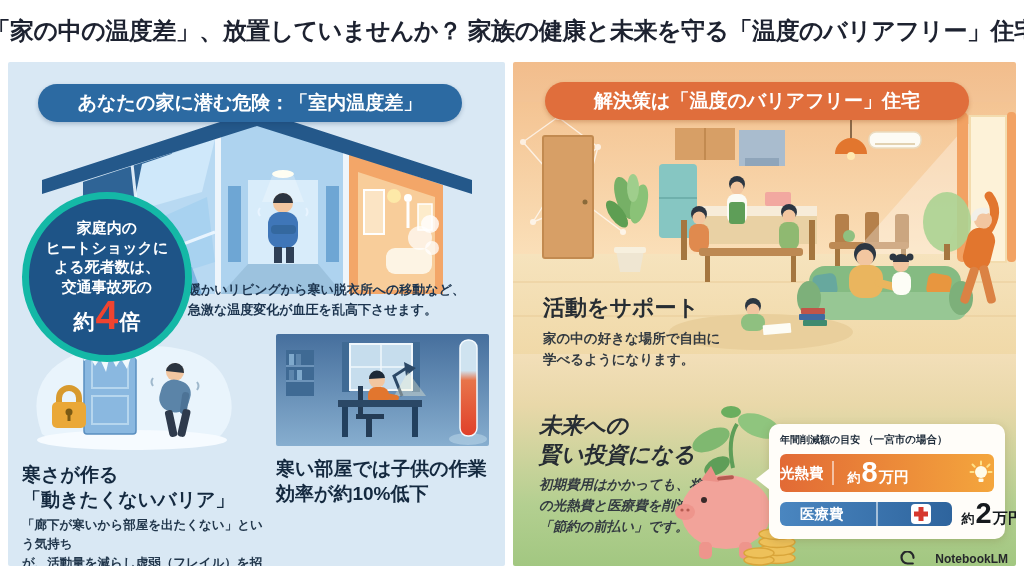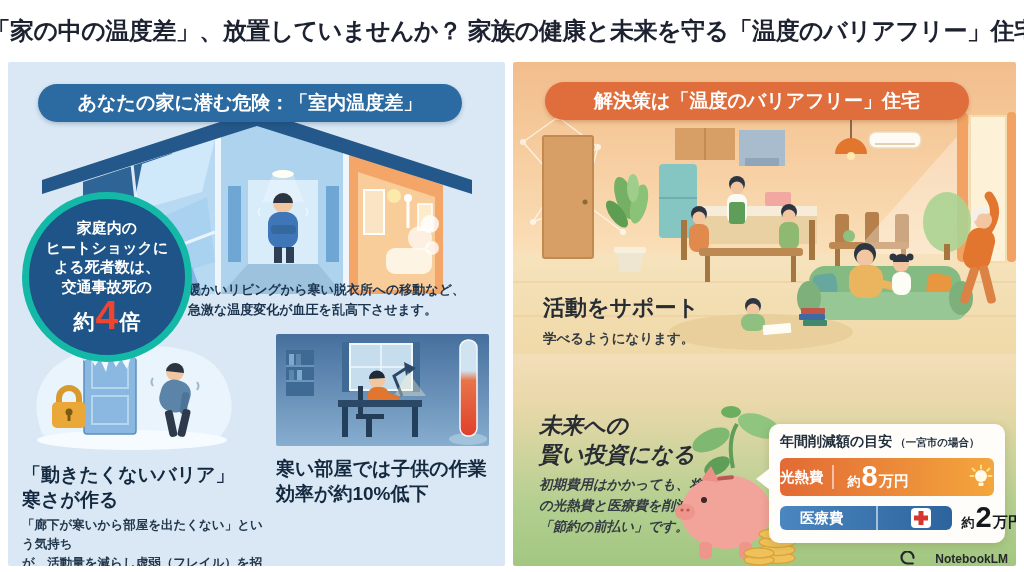--- a/index.html
+++ b/index.html
@@ -44,21 +44,21 @@
   .sec p{margin:0;font-size:13.5px;font-weight:600;color:#343b41;line-height:1.55;}
   .sec-1{left:30px;top:232px;width:236px;}
   .sec-2{left:26px;top:350px;width:212px;font-style:italic;}
 
   
   .savings{position:absolute;left:256px;top:362px;width:236px;z-index:6;background:#fffdf9;border-radius:10px;
     box-shadow:0 2px 8px rgba(110,80,30,.22);padding:9px 11px 11px 11px;box-sizing:border-box;}
   .savings .pointer{position:absolute;left:-13px;top:44px;width:0;height:0;
     border-top:11px solid transparent;border-bottom:11px solid transparent;border-right:14px solid #fffdf9;}
   .savings .sv-title{display:flex;align-items:baseline;gap:3px;margin-bottom:7px;}
-  .savings .sv-title .t{font-size:14px;font-weight:800;color:#212e3c;}
+  .savings .sv-title .t{font-size:10px;font-weight:800;color:#212e3c;}
   .savings .sv-title .n{font-size:10.5px;font-weight:700;color:#212e3c;}
   .bar{display:flex;align-items:center;border-radius:6px;height:38px;padding:0 0;box-sizing:border-box;}
   .bar-energy{background:linear-gradient(90deg,#e26a35,#f4a63d);}
   .bar .lbl{color:#fff;font-size:14.5px;font-weight:800;white-space:nowrap;}
   .bar .div{width:2px;height:24px;background:rgba(255,255,255,.55);margin:0 8px;}
   .val{display:flex;align-items:baseline;white-space:nowrap;}
   .val .pre{font-size:13px;font-weight:800;}
   .val .big{font-size:29px;font-weight:800;line-height:.9;margin:0 1px;}
   .val .suf{font-size:15px;font-weight:800;}
   .bar-energy .val{color:#fff;margin-left:6px;}
@@ -174,22 +174,22 @@
           <circle cx="153" cy="38" r="9" fill="#f2c6a0"></circle>
           <path d="M144,37 a9,9 0 0 1 18,2" fill="#2b3440"></path>
           <rect x="138" y="46" width="30" height="32" rx="13" fill="#5b84a8" transform="rotate(16 153 62)"></rect>
           <rect x="159" y="58" width="7" height="22" rx="3" fill="#4d7396" transform="rotate(8 162 69)"></rect>
           <rect x="145" y="76" width="8" height="27" rx="3" fill="#2e3a4c" transform="rotate(-12 149 89)"></rect>
           <rect x="158" y="75" width="8" height="28" rx="3" fill="#2e3a4c" transform="rotate(13 162 89)"></rect>
           <path d="M131,44 q-3,4 0,8 M175,48 q3,4 0,8" stroke="#9fb8cc" stroke-width="2" fill="none"></path>
         </g>
       </svg>
       <h3>
+        <div>寒さが作る</div>
         <div>「動きたくないバリア」</div>
-        <div>寒さが作る</div>
       </h3>
       <p>
         <span style="display:block">「廊下が寒いから部屋を出たくない」という気持ち</span>
         <span style="display:block">が、活動量を減らし虚弱（フレイル）を招きます。</span>
       </p>
     </div>
 
     <div class="card card-b">
       <svg width="213" height="112" viewBox="0 0 213 112">
         <defs>
@@ -383,20 +383,21 @@
         <rect x="228" y="212" width="24" height="17" rx="8" fill="#8fc080"></rect>
         <rect x="250" y="222" width="28" height="10" rx="1" fill="#fdfdf6" transform="rotate(-5 264 227)"></rect>
       </g>
     </svg>
 
     <div class="sec sec-1">
       <h3>
         <div>活動をサポート</div>
       </h3>
       <p>
+        <span style="display:block">家の中の好きな場所で自由に</span>
         <span style="display:block">学べるようになります。</span>
       </p>
     </div>
 
     <div class="sec sec-2">
       <h3>
         <div>未来への</div>
         <div>賢い投資になる</div>
       </h3>
       <p>

